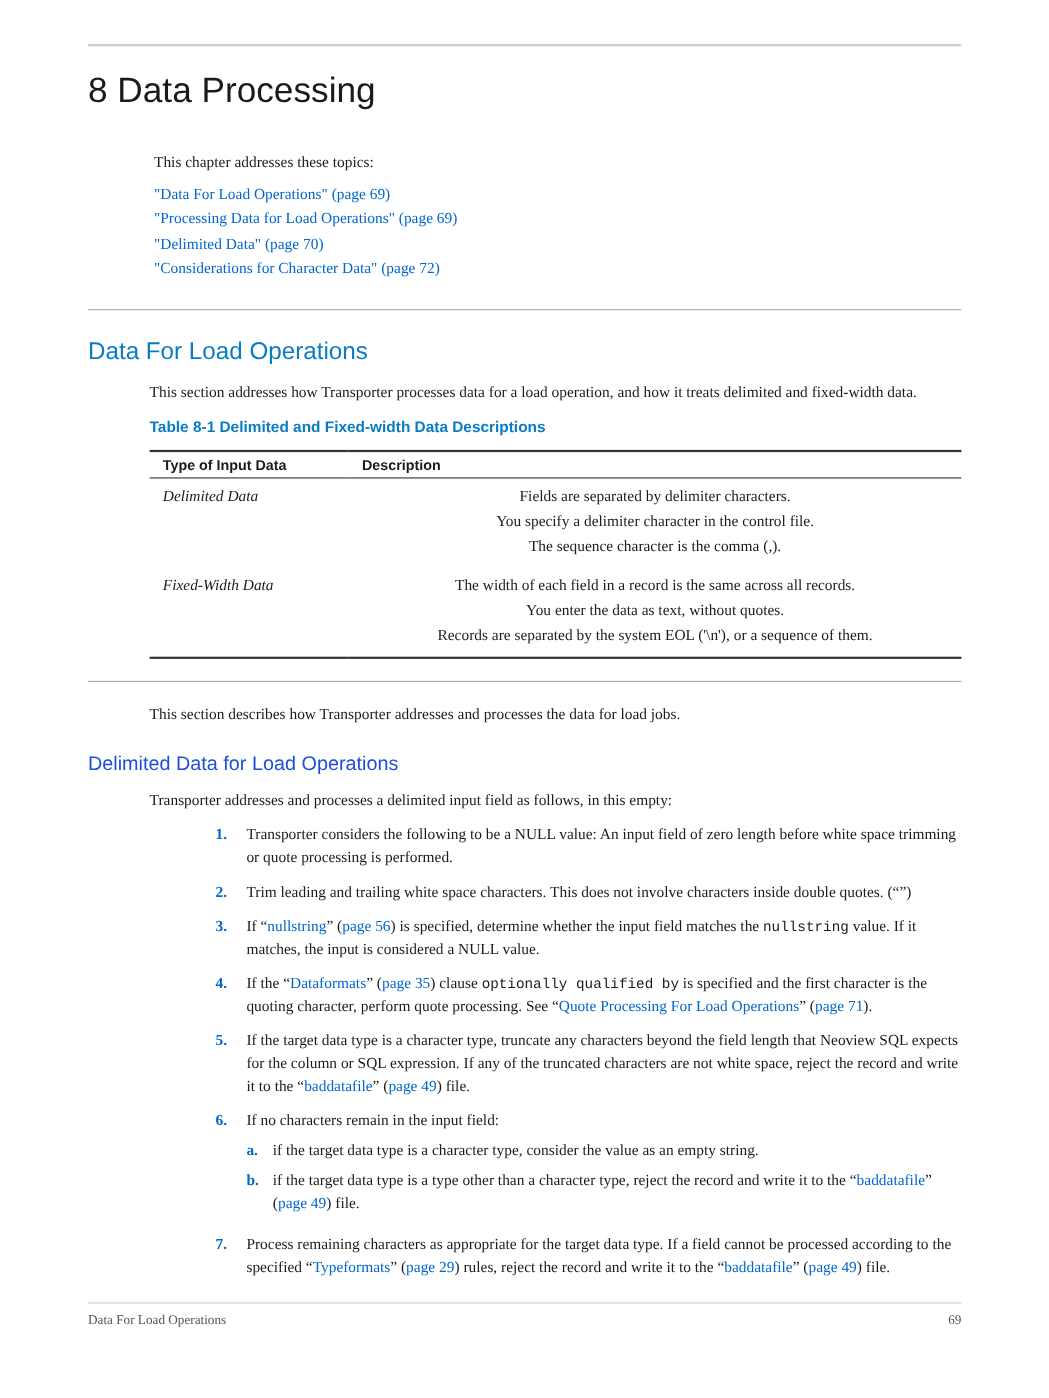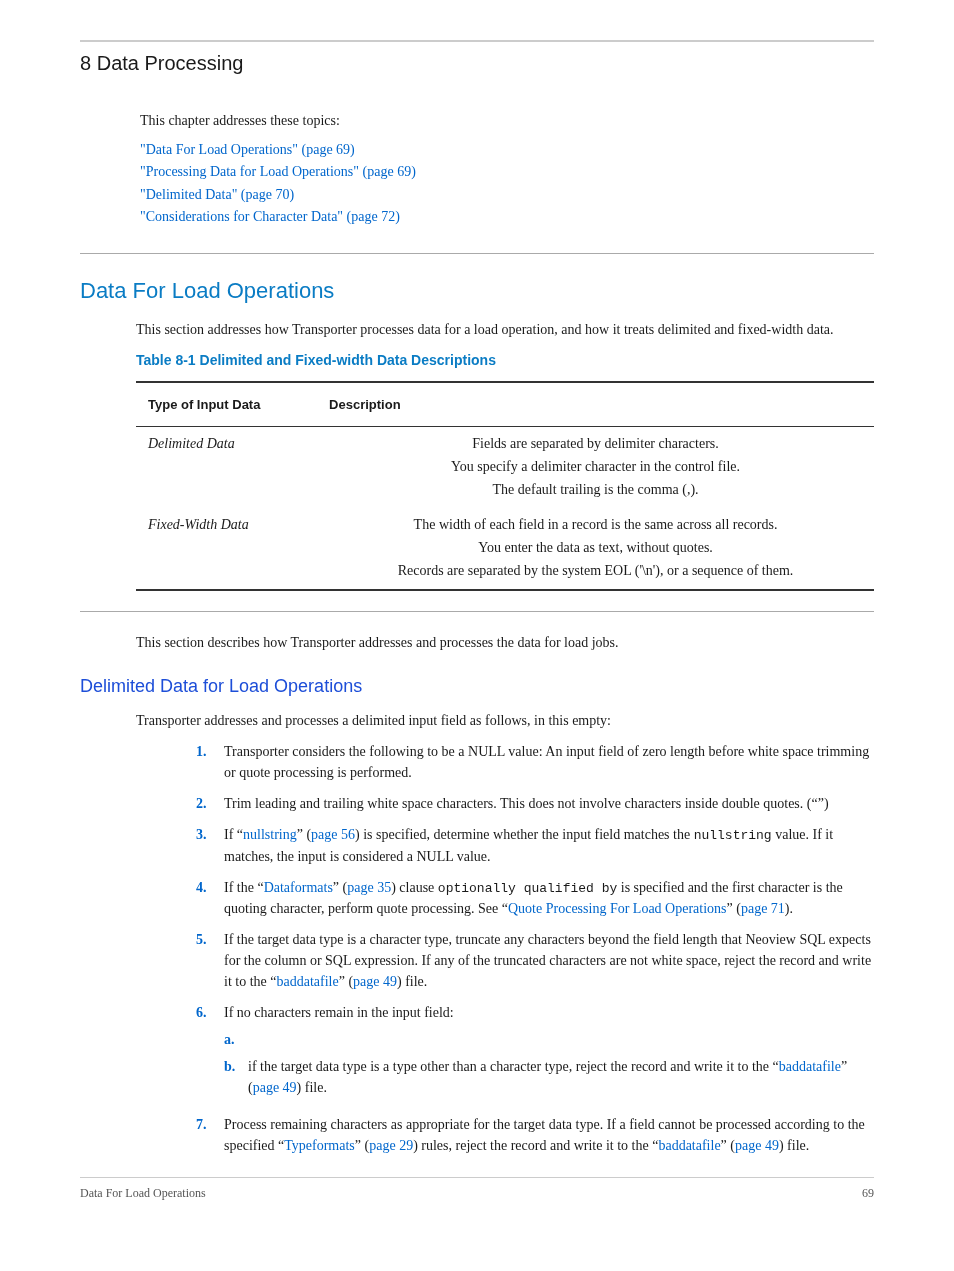--- a/index.html
+++ b/index.html
@@ -19,27 +19,27 @@
     .page {
       max-width: 954px;
       margin: 0 auto;
       padding: 40px 80px 60px 80px;
       position: relative;
     }
 
     
     .chapter-title {
       font-family: 'Arial', sans-serif;
-      font-size: 20px;
+      font-size: 32px;
       font-weight: normal;
       color: #1a1a1a;
       margin-bottom: 24px;
       padding-bottom: 8px;
       border-top: 2px solid #cccccc;
-      padding-top: 6px;
+      padding-top: 16px;
     }
 
     
     .intro-text {
       margin-left: 60px;
       margin-bottom: 8px;
       font-size: 14px;
     }
 
     
@@ -103,21 +103,21 @@
       font-size: 14px;
     }
 
     .data-table thead tr {
       border-top: 2px solid #333333;
       border-bottom: 1px solid #333333;
     }
 
     .data-table th {
       text-align: left;
-      padding: 12px 12px;
+      padding: 2px 12px;
       font-family: 'Arial', sans-serif;
       font-size: 13px;
       font-weight: bold;
       background: #ffffff;
     }
 
     .data-table td {
       padding: 6px 12px;
       vertical-align: top;
     }
@@ -251,21 +251,21 @@
           <th>Type of Input Data</th>
           <th>Description</th>
         </tr>
       </thead>
       <tbody>
         <tr>
           <td class="row-label">Delimited Data</td>
           <td class="row-desc">
             <span class="desc-line">Fields are separated by delimiter characters.</span>
             <span class="desc-line">You specify a delimiter character in the control file.</span>
-            <span class="desc-line">The default trailing is the comma (,).</span>
+            <span class="desc-line">The sequence character is the comma (,).</span>
           </td>
         </tr>
         <tr>
           <td class="row-label">Fixed-Width Data</td>
           <td class="row-desc">
             <span class="desc-line">The width of each field in a record is the same across all records.</span>
             <span class="desc-line">You enter the data as text, without quotes.</span>
             <span class="desc-line">Records are separated by the system EOL ('\n'), or a sequence of them.</span>
           </td>
         </tr>
@@ -310,20 +310,21 @@
         <span class="step-content">If the target data type is a character type, truncate any characters beyond the field length that Neoview SQL expects for the column or SQL expression. If any of the truncated characters are not white space, reject the record and write it to the “<a href="#">baddatafile</a>” (<a href="#">page 49</a>) file.</span>
       </li>
 
       <li>
         <span class="step-num">6.</span>
         <span class="step-content">
           If no characters remain in the input field:
           <ul class="sub-list">
             <li>
               <span class="sub-label">a.</span>
+              <span>if the target data type is a character type, consider the value as an empty string.</span>
             </li>
             <li>
               <span class="sub-label">b.</span>
               <span>if the target data type is a type other than a character type, reject the record and write it to the “<a href="#">baddatafile</a>” (<a href="#">page 49</a>) file.</span>
             </li>
           </ul>
         </span>
       </li>
 
       <li>

